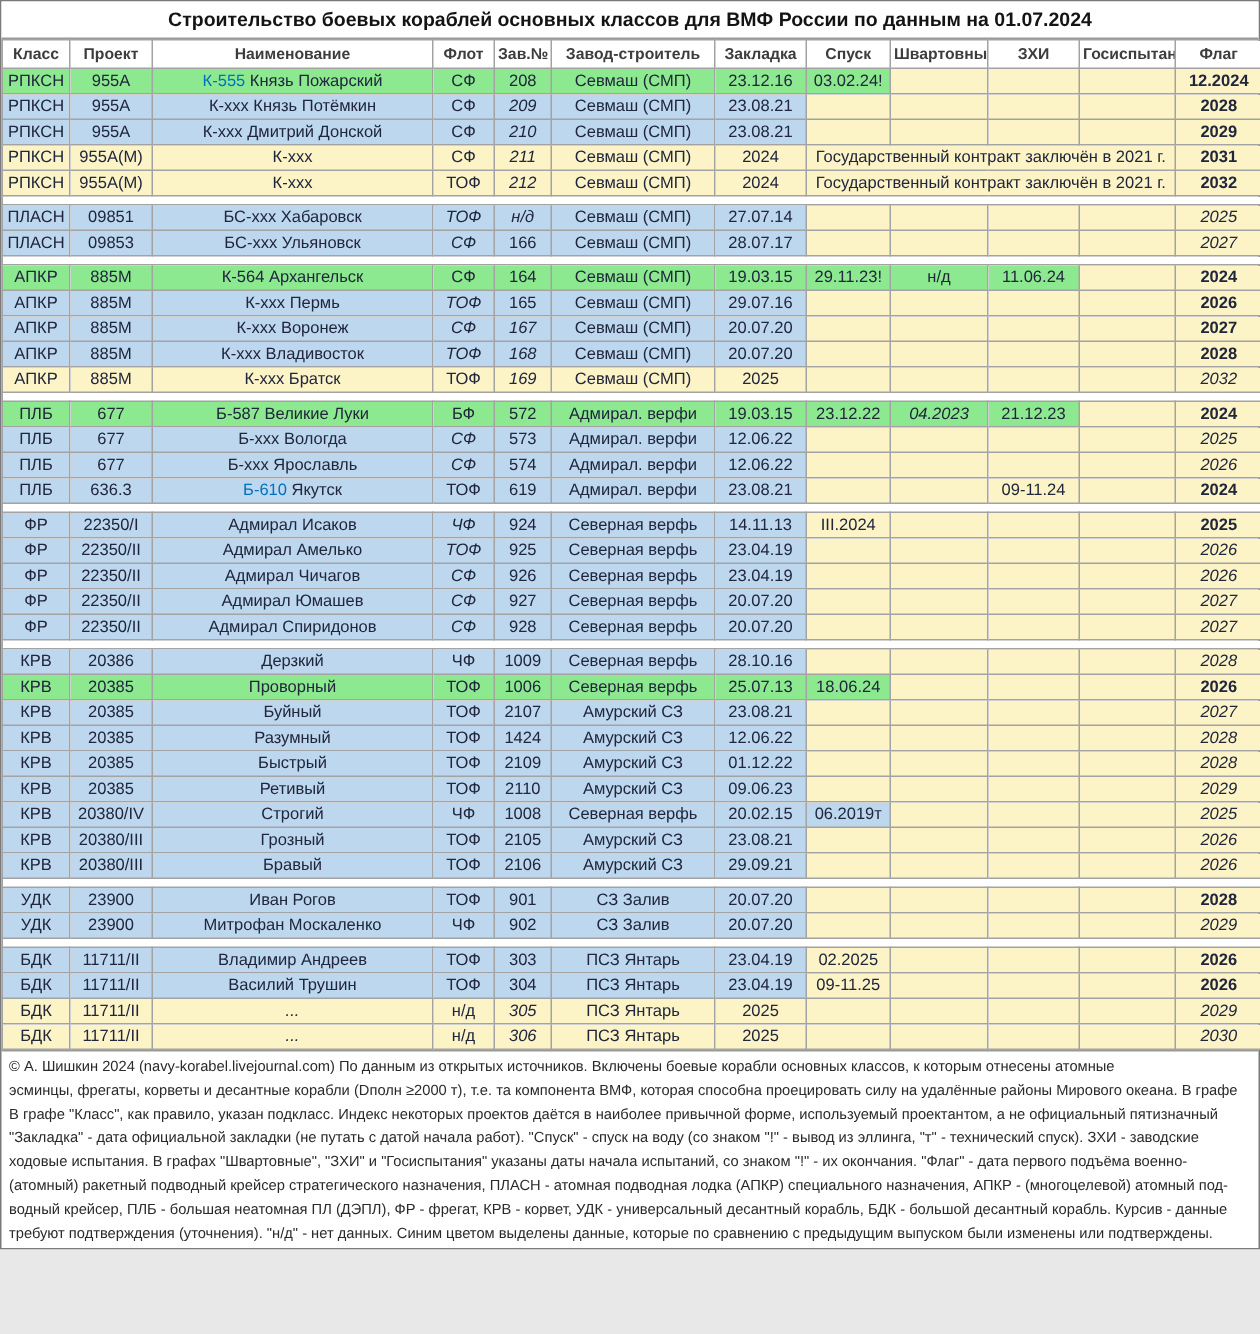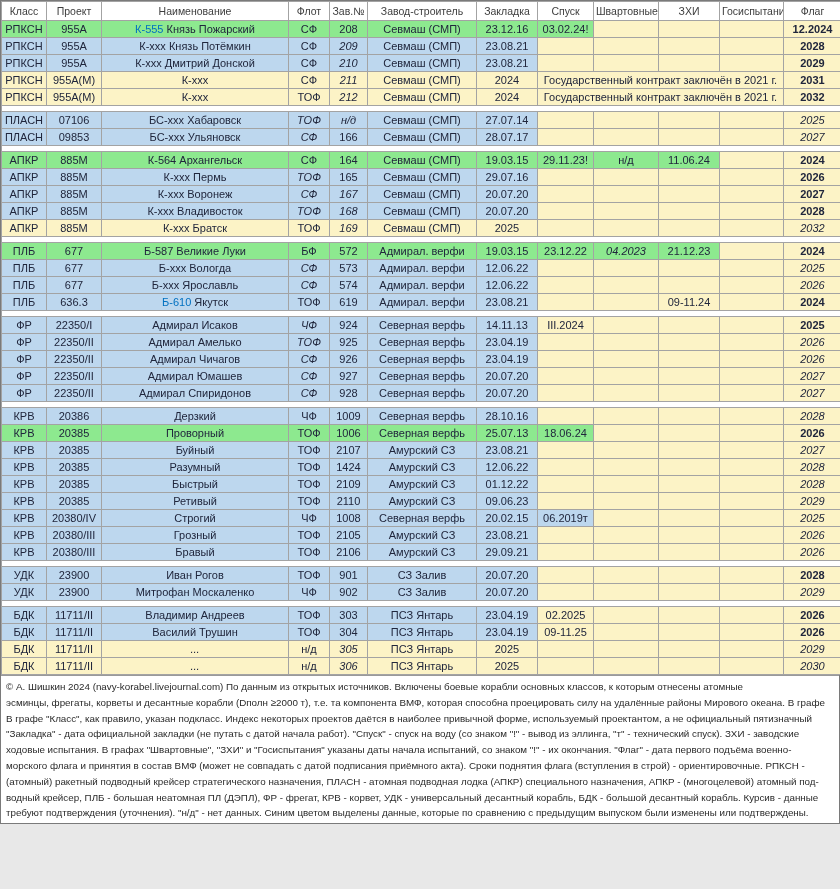--- a/index.html
+++ b/index.html
@@ -15,21 +15,21 @@
   }
   table.fleet{width:838px;border-collapse:collapse;table-layout:fixed;}
   table.fleet th, table.fleet td{
     border:1px solid #a3a3a3;
     font-size:11px;color:#20263c;
     text-align:center;vertical-align:middle;
     padding:0 2px;height:16px;line-height:15px;
     overflow:hidden;white-space:nowrap;
   }
   table.fleet th{
-    font-weight:normal;font-size:10.5px;color:#3d3d3d;
+    font-weight:bold;font-size:10.5px;color:#3d3d3d;
     background:#ffffff;height:18px;
   }
   tr.spacer td{height:5px;background:#ffffff;border-top:1px solid #a3a3a3;border-bottom:1px solid #a3a3a3;}
   
   .col-2,.col-5{text-align:left;padding-left:4px;}
   .col-5{color:#2f4b85;}
   .col-11{font-weight:bold;font-size:11.5px;color:#1a1a1a;}
   
   .bg-g{background:#8de98f;}
   .bg-b{background:#bdd7ee;}
@@ -46,20 +46,21 @@
   .footer{padding:3px 5px 2px 5px;border-top:1px solid #9a9a9a;}
   .footer .fline{
     font-size:9.8px;line-height:15.8px;color:#2a2a2a;
     white-space:nowrap;overflow:hidden;
   }
 </style>
 </head>
 <body>
 
 <div class="sheet">
+  <div class="title">Строительство боевых кораблей основных классов для ВМФ России по данным на 01.07.2024</div>
   <table class="fleet">
     <colgroup>
       <col style="width:45px">
         <col style="width:55px">
         <col style="width:187px">
       <col style="width:41px">
         <col style="width:38px">
         <col style="width:109px">
       <col style="width:61px">
         <col style="width:56px">
@@ -147,21 +148,21 @@
           <td class="bg-y col-5 ">Севмаш (СМП)</td>
           <td class="bg-y col-6 ">2024</td>
           <td colspan="4" class="bg-y col-7 ">Государственный контракт заключён в 2021 г.</td>
           <td class="bg-y col-11 st-fbl">2032</td>
         </tr>
         <tr class="spacer">
           <td colspan="12"></td>
         </tr>
         <tr>
           <td class="bg-b col-0 ">ПЛАСН</td>
-          <td class="bg-b col-1 ">07106</td>
+          <td class="bg-b col-1 ">09851</td>
           <td class="bg-b col-2 ">БС-ххх Хабаровск</td>
           <td class="bg-b col-3 st-gi">ТОФ</td>
           <td class="bg-b col-4 st-gi">н/д</td>
           <td class="bg-b col-5 ">Севмаш (СМП)</td>
           <td class="bg-b col-6 ">27.07.14</td>
           <td class="bg-y col-7 ">&nbsp;</td>
           <td class="bg-y col-8 ">&nbsp;</td>
           <td class="bg-y col-9 ">&nbsp;</td>
           <td class="bg-y col-10 ">&nbsp;</td>
           <td class="bg-y col-11 st-fgi">2025</td>
@@ -605,18 +606,17 @@
           <td class="bg-y col-11 st-fgi">2030</td>
         </tr>
       </tbody>
   </table>
   <div class="footer" id="footer">
       <div class="fline">© А. Шишкин 2024 (navy-korabel.livejournal.com)  По данным из открытых источников. Включены боевые корабли основных классов, к которым отнесены атомные</div>
       <div class="fline">эсминцы, фрегаты, корветы и десантные корабли (Dполн ≥2000 т), т.е. та компонента ВМФ, которая способна проецировать силу на удалённые районы Мирового океана. В графе</div>
       <div class="fline">В графе "Класс", как правило, указан подкласс. Индекс некоторых проектов даётся в наиболее привычной форме, используемый проектантом, а не официальный пятизначный</div>
       <div class="fline">"Закладка" - дата официальной закладки (не путать с датой начала работ). "Спуск" - спуск на воду (со знаком "!" - вывод из эллинга, "т" - технический спуск). ЗХИ - заводские</div>
       <div class="fline">ходовые испытания. В графах "Швартовные", "ЗХИ" и "Госиспытания" указаны даты начала испытаний, со знаком "!" - их окончания. "Флаг" - дата первого подъёма военно-</div>
-      <div class="fline">морского флага и принятия в состав ВМФ (может не совпадать с датой подписания приёмного акта). Сроки поднятия флага (вступления в строй) - ориентировочные. РПКСН -</div>
       <div class="fline">(атомный) ракетный подводный крейсер стратегического назначения, ПЛАСН - атомная подводная лодка (АПКР) специального назначения, АПКР - (многоцелевой) атомный под-</div>
       <div class="fline">водный крейсер, ПЛБ - большая неатомная ПЛ (ДЭПЛ), ФР - фрегат, КРВ - корвет, УДК - универсальный десантный корабль, БДК - большой десантный корабль. Курсив - данные</div>
       <div class="fline">требуют подтверждения (уточнения). "н/д" - нет данных. Синим цветом выделены данные, которые по сравнению с предыдущим выпуском были изменены или подтверждены.</div>
     </div>
 </div>
 
 </body></html>

